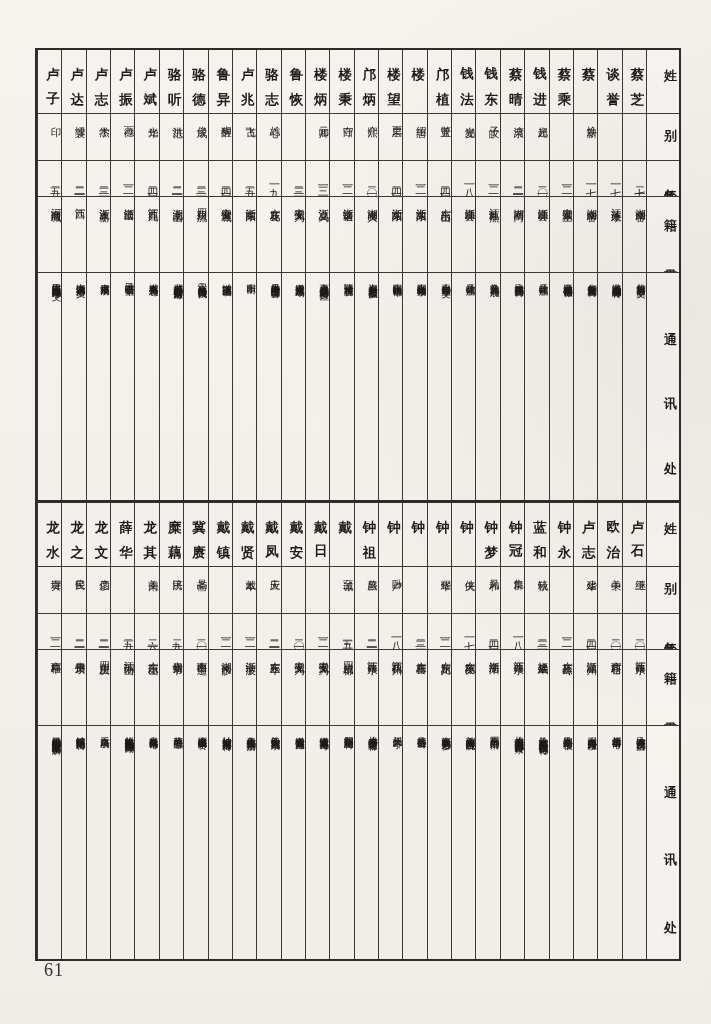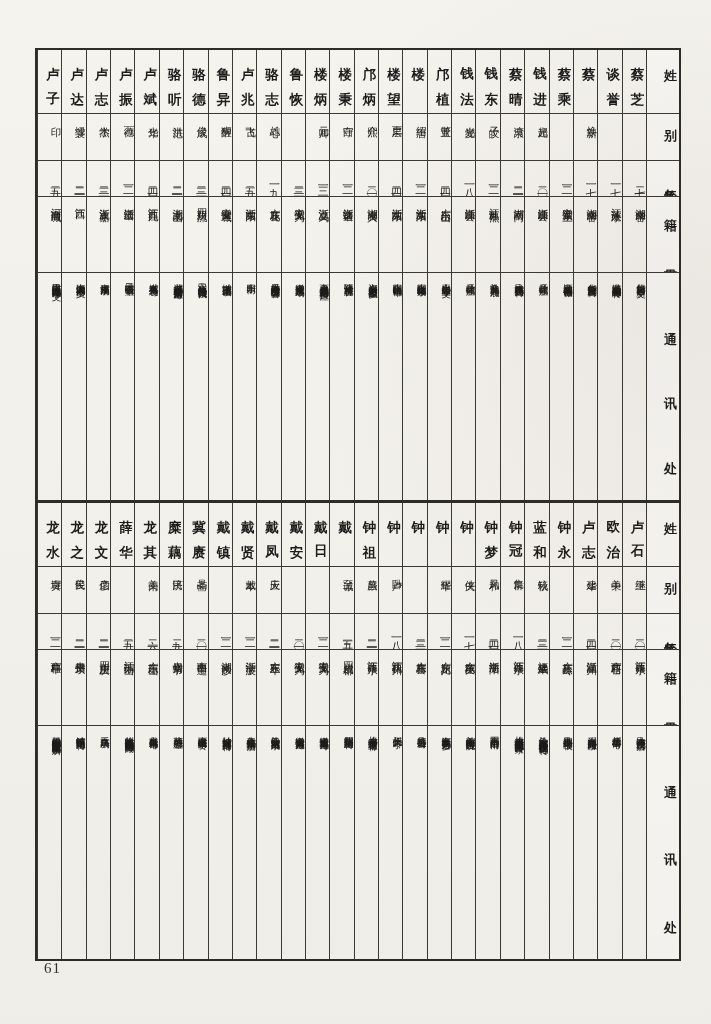--- a/index.html
+++ b/index.html
@@ -71,21 +71,21 @@
     font-weight:bold;font-size:13px;
     text-align:justify;text-align-last:justify;
   }
   .header-col .h-name .vtext{padding:9px 0;}
   .header-col .h-zi .vtext{padding:5px 0;}
   .header-col .h-age .vtext{padding:2px 0;text-align:center;text-align-last:center;letter-spacing:0;}
   .header-col .h-origin .vtext{padding:12px 0;}
   .header-col .h-addr .vtext{padding:48px 0;}
   .page-number{
     position:absolute;left:44px;top:960px;
-    font-size:15px;color:#33312e;
+    font-size:18px;color:#33312e;
     font-family:"Liberation Serif", serif;
     letter-spacing:1px;
   }
   
   .paper:after{
     content:"";position:absolute;inset:0;
     background:radial-gradient(ellipse at 95% 30%, rgba(120,115,105,0.08), transparent 40%);
     pointer-events:none;
   }
 </style>

